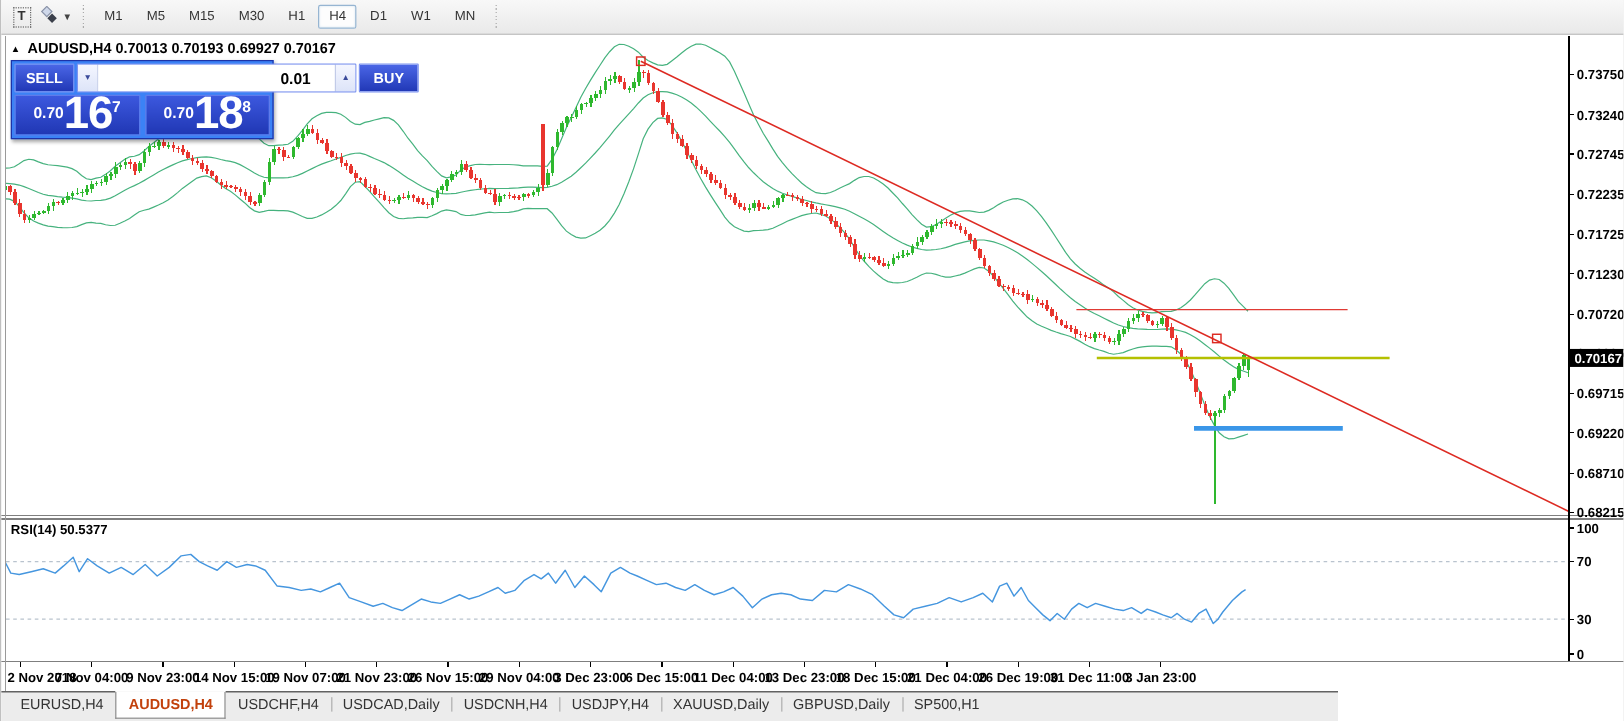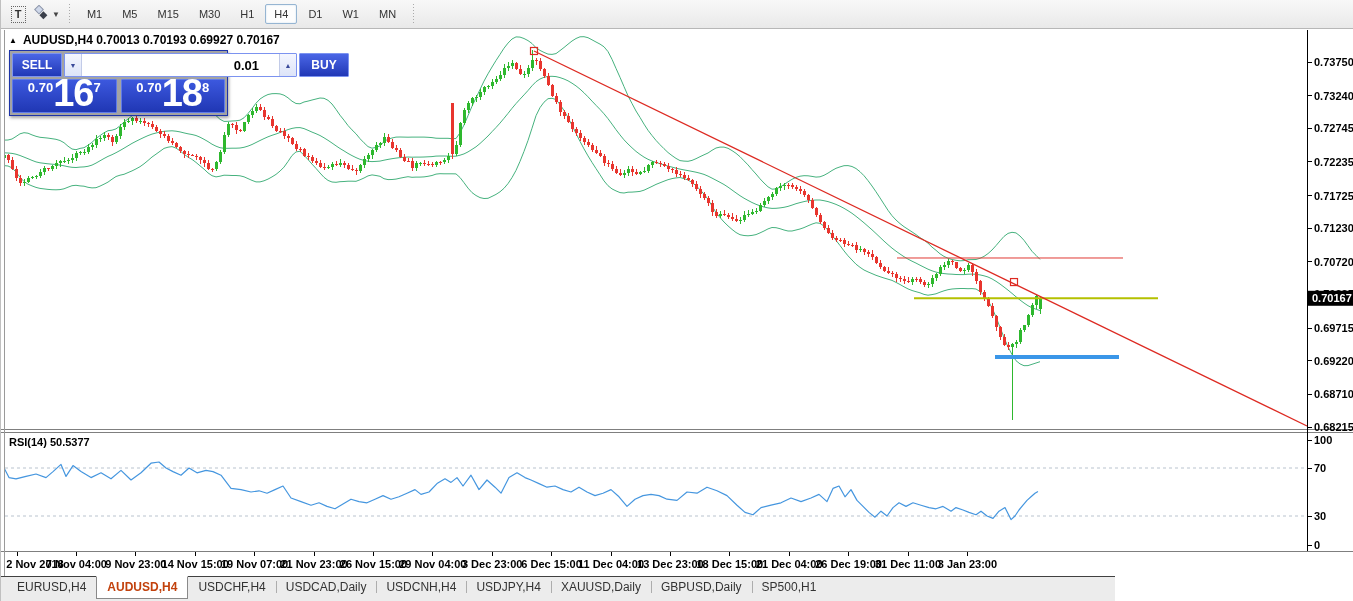--- a/index.html
+++ b/index.html
@@ -19,37 +19,37 @@
         background-size:1px 100%;background-repeat:repeat-y;background-position:1px 0;}
   .tf-btn{padding:3px 8px;margin:0 1px;font-size:11px;color:#333;border:1px solid transparent;
           border-radius:2px;}
   .tf-btn.active{background:#fdfdfd;border:1px solid #96b5d2;box-shadow:inset 0 0 2px #cfe0ef;text-align:right;}
   
   #chart-title{position:absolute;left:8px;top:33px;font-size:12px;font-weight:700;color:#000;
                display:flex;align-items:center;gap:6px;z-index:5;}
   #chart-title .tri{font-size:8px;}
   #rsi-label{position:absolute;left:8px;top:436px;font-size:11px;font-weight:700;color:#000;z-index:5;}
   
-  #trade-panel{position:absolute;left:8px;top:50px;width:219px;height:66px;background:#a3a3a3;
+  #trade-panel{position:absolute;left:8px;top:50px;width:219px;height:66px;background:#3b82f6;
                border:1px solid #1d33a8;box-sizing:border-box;z-index:6;padding:2px;
                display:flex;flex-direction:column;gap:2px;box-shadow:1px 2px 3px rgba(0,0,0,.35);}
   #tp-row1{display:flex;gap:2px;height:24px;}
   .tp-btn{flex:0 0 48px;background:linear-gradient(#4a66e6,#2138b6);border:1px solid #7c93f0;
           color:#fff;font-size:12px;font-weight:600;display:flex;align-items:center;
           justify-content:center;border-radius:1px;}
   .stepper{flex:1;display:flex;border:1px solid #7c93f0;background:#fff;border-radius:1px;}
   .step-btn{width:16px;display:flex;align-items:center;justify-content:center;
             background:linear-gradient(#f4f6ff,#dde4f8);color:#3a4a9a;font-size:7px;}
   .step-btn.dn{border-right:1px solid #c2cbe8;}
   .step-btn.up{border-left:1px solid #c2cbe8;}
   #lot-input{flex:1;border:none;outline:none;text-align:right;font-size:13px;font-weight:600;
              padding-right:20px;font-family:"Liberation Sans",sans-serif;min-width:0;}
   #tp-row2{display:flex;gap:4px;flex:1;}
   .price-btn{flex:1;background:linear-gradient(#3c58de,#2037b4);border:1px solid #5f7bea;
-             color:#fff;display:flex;align-items:flex-start;justify-content:center;
+             color:#fff;display:flex;align-items:center;justify-content:center;
              padding-bottom:2px;border-radius:1px;}
   .price-btn .base{font-size:13px;font-weight:700;margin-bottom:3px;}
   .price-btn .big{font-size:38px;font-weight:700;line-height:26px;letter-spacing:-1px;}
   .price-btn .sup{font-size:13px;font-weight:700;margin-bottom:14px;}
   
   #tabsbar{position:absolute;left:0;top:576px;width:1114px;height:25px;background:#ececec;
            border-top:1px solid #404040;display:flex;align-items:flex-start;
            padding-left:6px;box-sizing:border-box;}
   .tab{position:relative;padding:3px 10px 4px 10px;font-size:12px;color:#333;white-space:nowrap;}
   .tab + .tab::before{content:"";position:absolute;left:0;top:4px;bottom:5px;width:1px;background:#adadad;}

